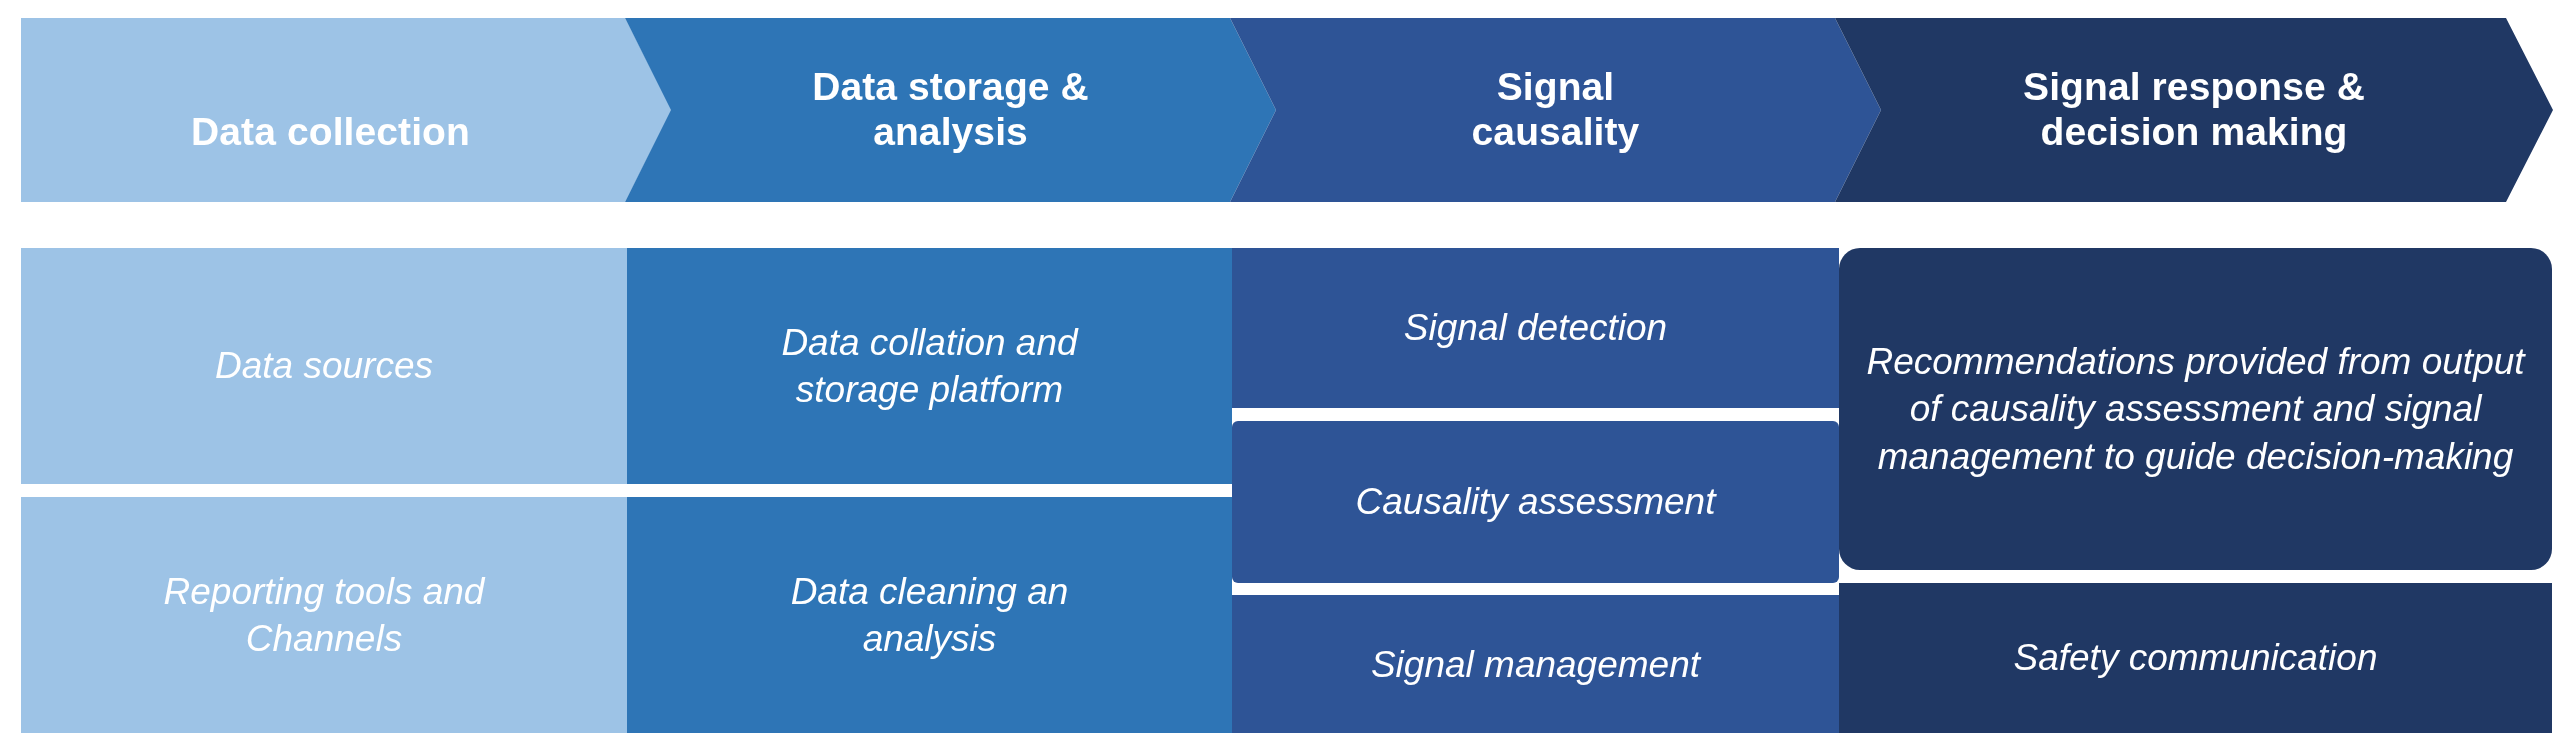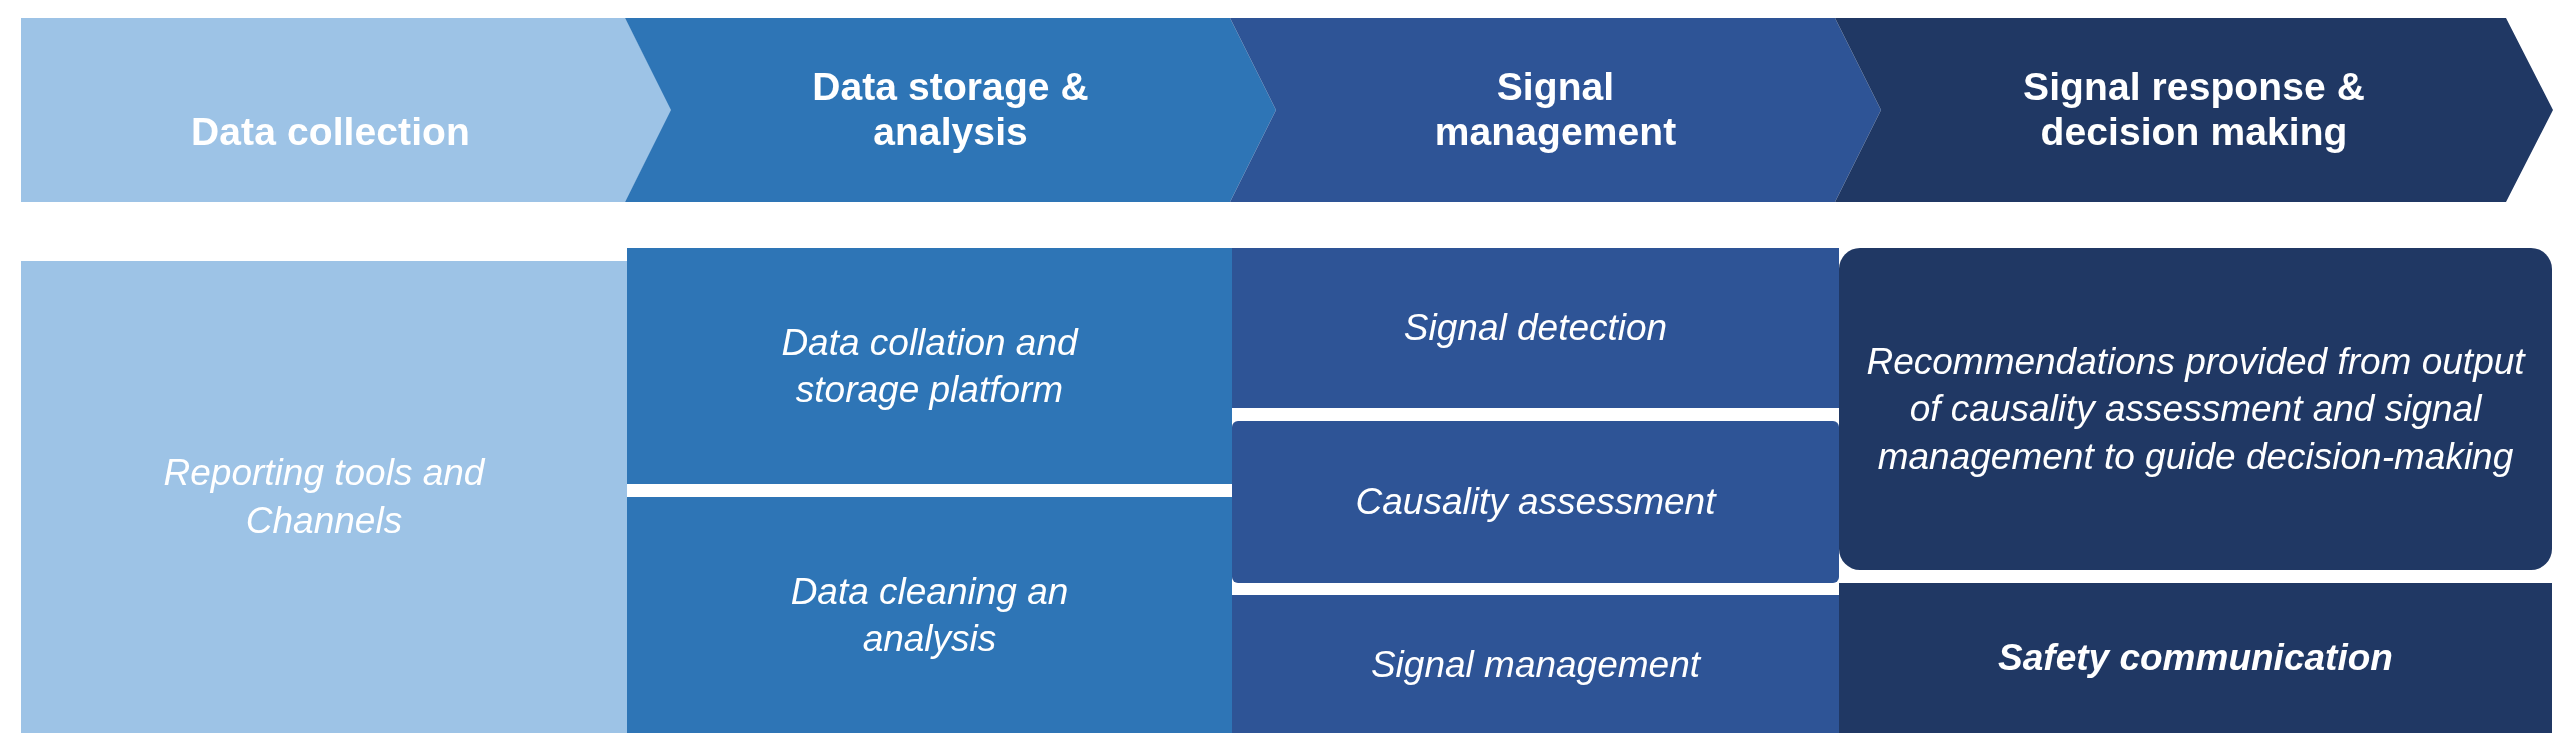--- a/index.html
+++ b/index.html
@@ -130,53 +130,56 @@
   
   .col-1 .cell, .col-2 .cell { flex: 1 1 0; }
 
   
   .col-3 .cell.c3a { flex: 0 0 160px; }
   .col-3 .cell.c3b { flex: 0 0 162px; border-radius: 6px; }
   .col-3 .cell.c3c { flex: 1 1 auto; }
 
   
   .col-4 .cell.c4a { flex: 0 0 322px; border-radius: 21px; }
-  .col-4 .cell.c4b { flex: 1 1 auto; font-weight: bold; }
+  .col-4 .cell.c4b { flex: 1 1 auto; }
 </style>
 </head>
 <body>
 
 <div id="diagram">
 
   <div id="process-band">
 
     <div class="chevron step-1">
       <span class="chevron-label">Data collection</span>
     </div>
 
     <div class="chevron step-2">
       <span class="chevron-label">Data storage &amp;
 analysis</span>
     </div>
 
     <div class="chevron step-3">
       <span class="chevron-label">Signal
-management</span>
+causality</span>
     </div>
 
     <div class="chevron step-4">
       <span class="chevron-label">Signal response &amp;
 decision making</span>
     </div>
 
   </div>
 
   <div id="detail-grid">
 
     <div class="detail-column col-1">
+      <div class="cell tone-1">
+        <span>Data sources</span>
+      </div>
       <div class="row-gap"></div>
       <div class="cell tone-1">
         <span>Reporting tools and
 Channels</span>
       </div>
     </div>
 
     <div class="detail-column col-2">
       <div class="cell tone-2">
         <span>Data collation and

